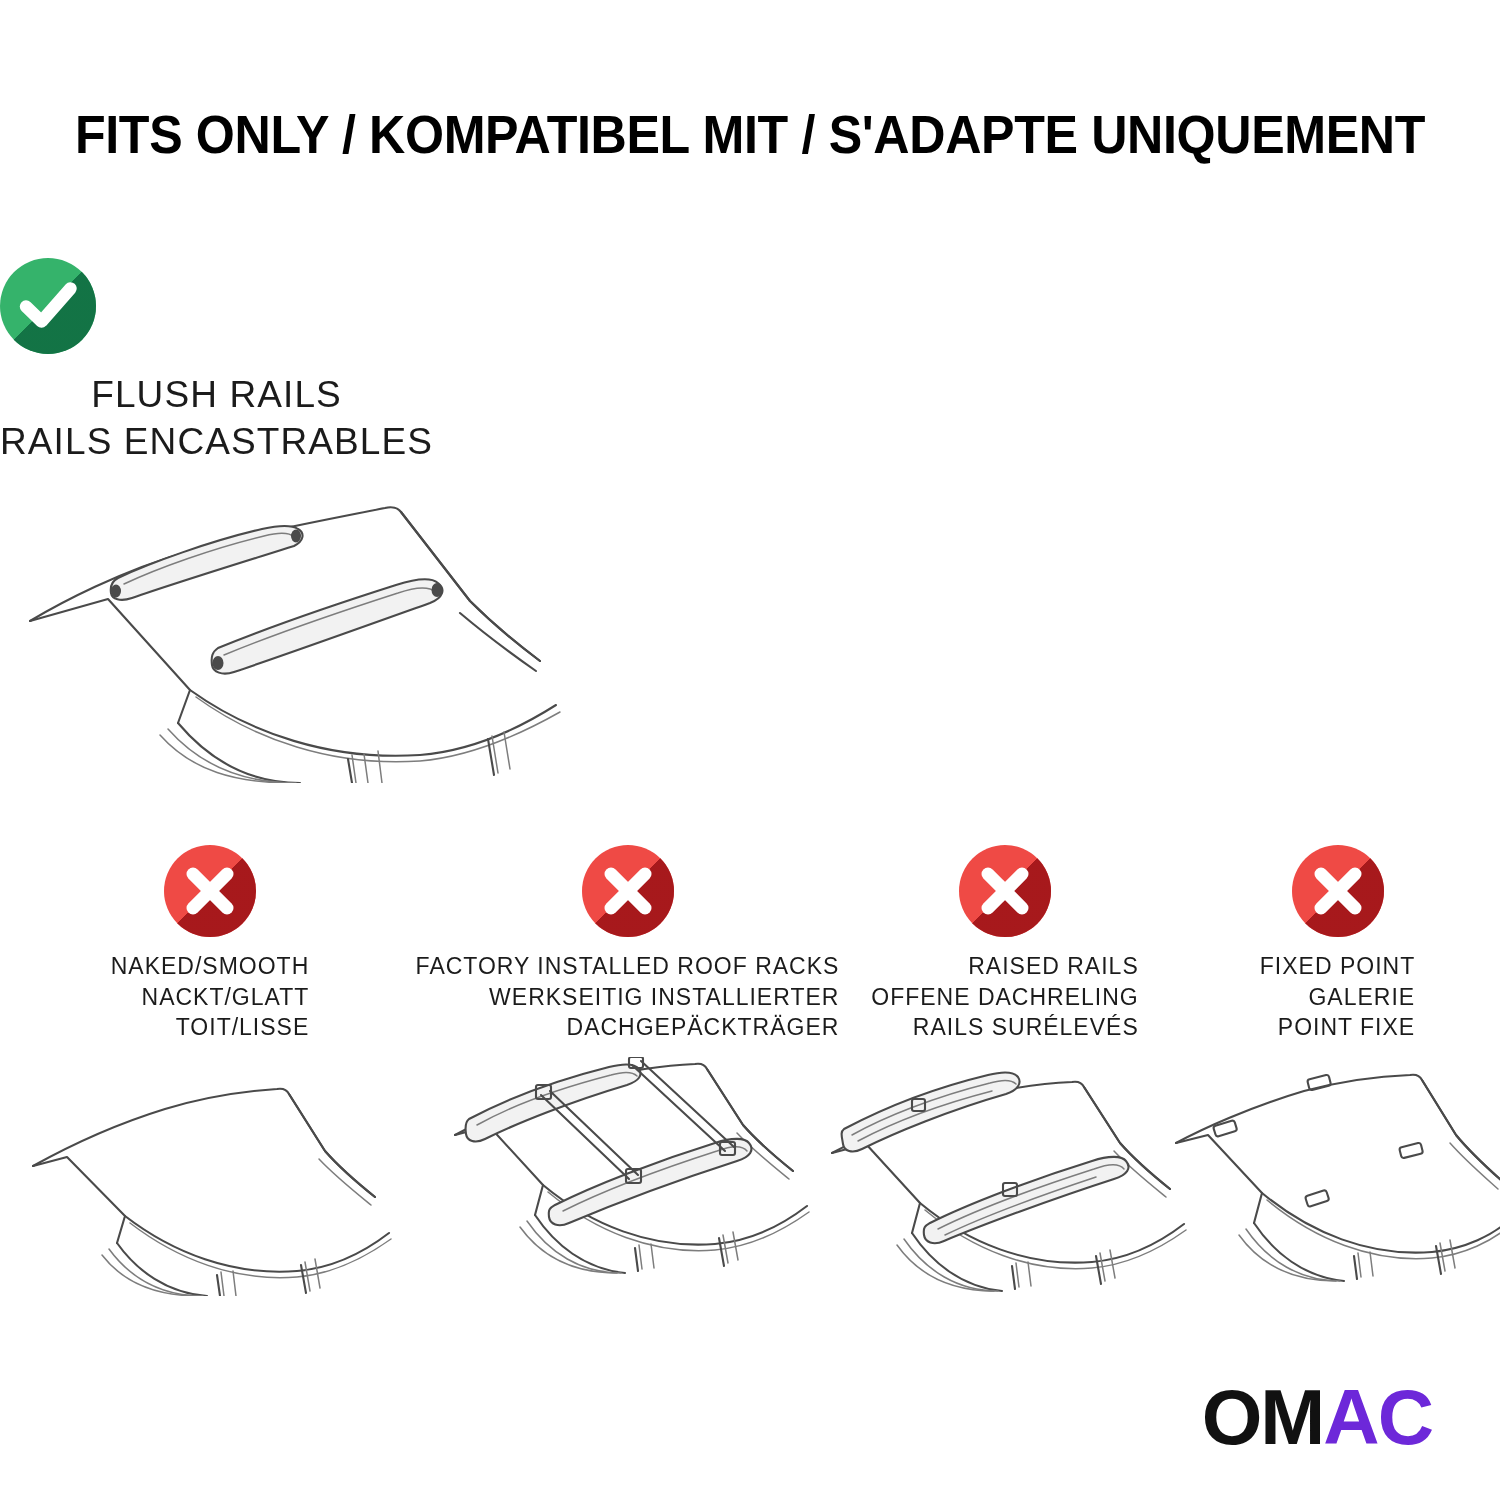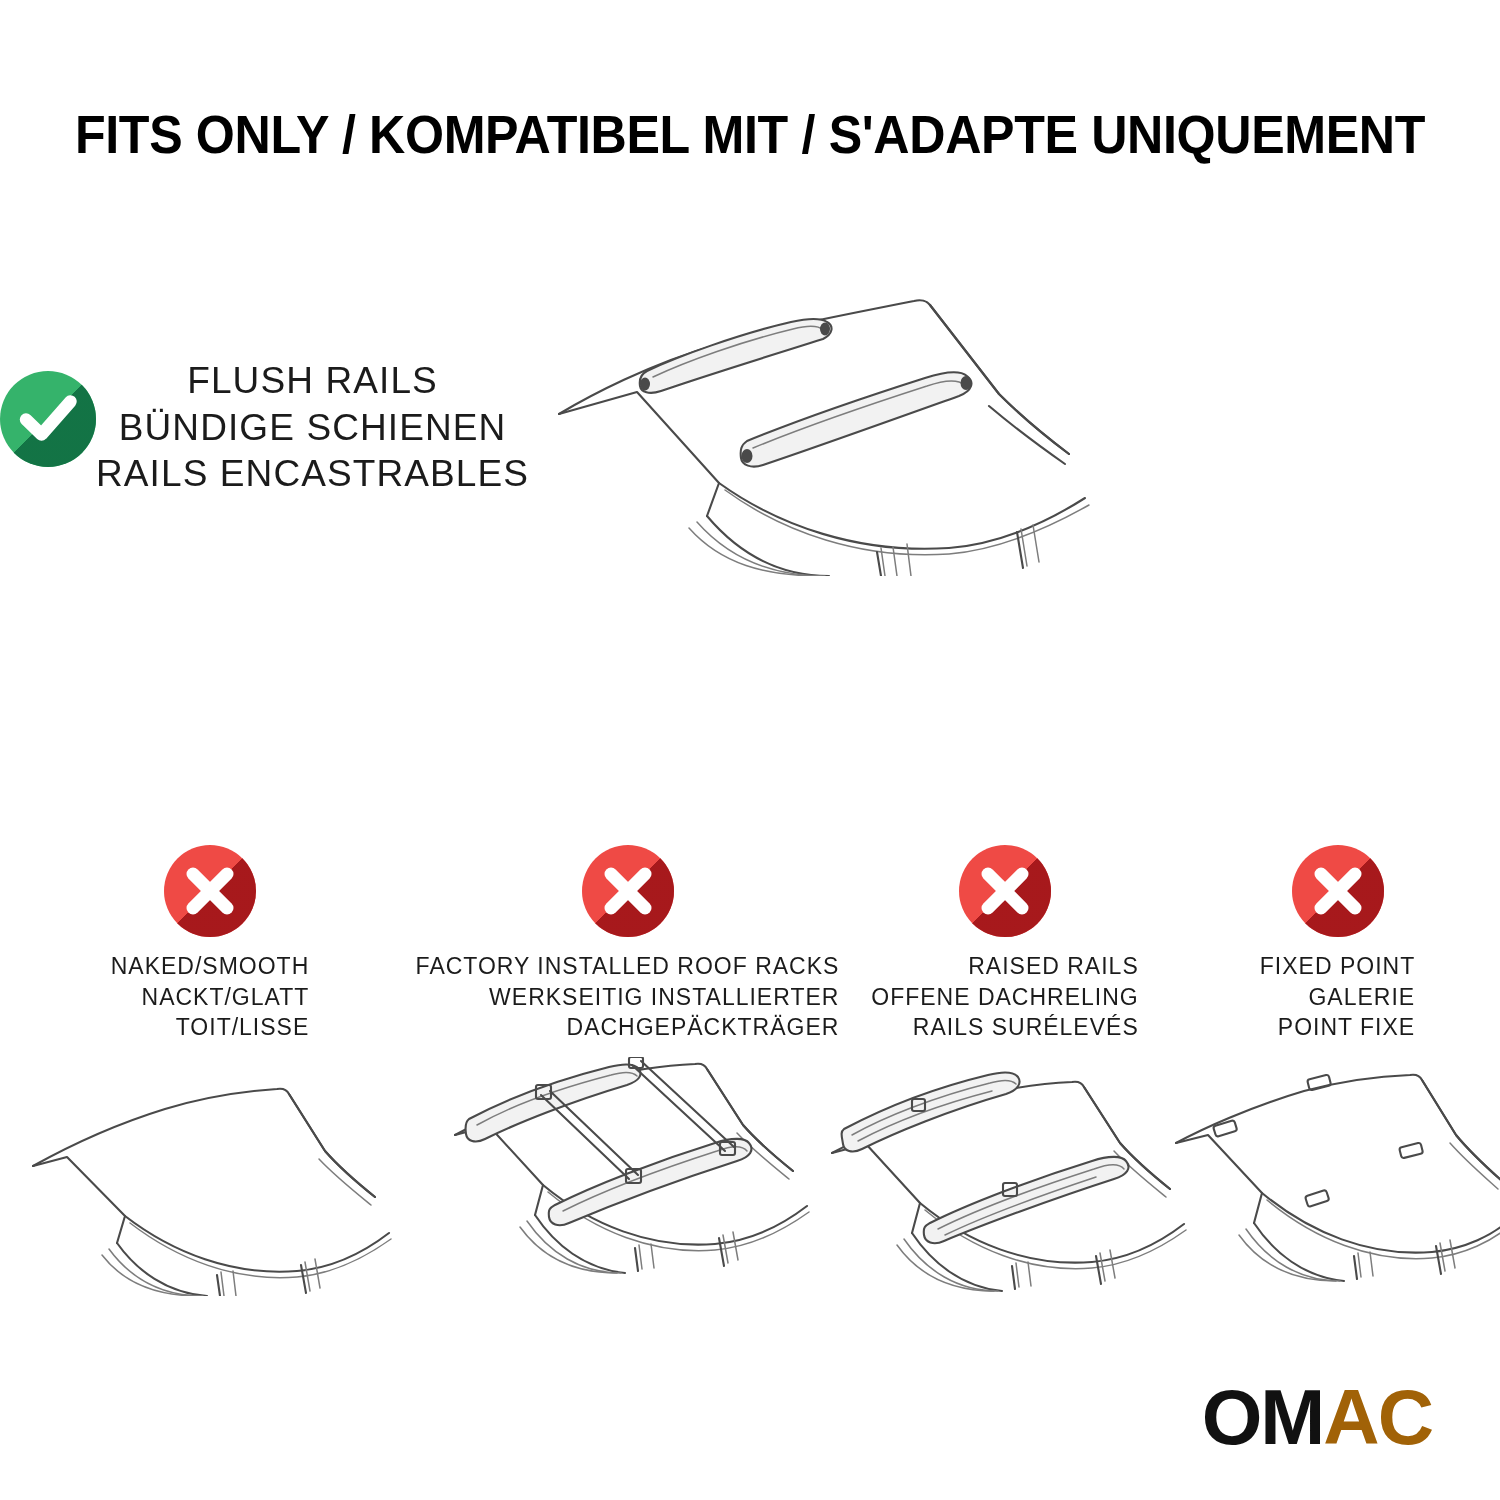--- a/index.html
+++ b/index.html
@@ -31,22 +31,22 @@
     white-space: nowrap;
   }
 
   
   #hero-block {
     position: absolute;
     left: 0;
     right: 0;
     top: 258px;
     display: flex;
-    flex-direction: row;
-    align-items: center;
+    flex-direction: column;
+    align-items: flex-start;
   }
 
   .badge {
     position: relative;
     width: 96px;
     height: 96px;
     border-radius: 50%;
     overflow: hidden;
     flex: 0 0 auto;
   }
@@ -133,21 +133,21 @@
     right: 68px;
     bottom: 44px;
     display: flex;
     align-items: baseline;
     font-weight: bold;
     font-size: 78px;
     letter-spacing: -2px;
     line-height: 1;
   }
   #logo-om { color: #111111; }
-  #logo-ac { color: #a16207; }
+  #logo-ac { color: #6d28d9; }
 
   
   .lineart { fill: none; stroke: #4a4a4a; stroke-width: 2.1;
              stroke-linecap: round; stroke-linejoin: round; }
   .lineart-thin { fill: none; stroke: #7d7d7d; stroke-width: 1.5;
              stroke-linecap: round; stroke-linejoin: round; }
   .roofpanel { fill: #ffffff; }
   .railfill { fill: #f2f2f2; }
 </style>
 </head>
@@ -159,21 +159,20 @@
 
   <div class="badge ok">
     <div class="shadow"></div>
     <svg width="96" height="96" viewBox="0 0 96 96" aria-hidden="true">
       <path d="M26 48.5 L41.5 63.5 L70.5 30.5" fill="none" stroke="#ffffff" stroke-width="12.5" stroke-linecap="round" stroke-linejoin="round"></path>
     </svg>
   </div>
 
   <div id="hero-labels">
     <div>FLUSH RAILS</div>
-    <div>BÜNDIGE SCHIENEN</div>
     <div>RAILS ENCASTRABLES</div>
   </div>
 
   <div id="hero-figure">
     <svg width="580" height="300" viewBox="0 0 580 300" aria-hidden="true">
 
       <path class="lineart roofpanel" d="M30 138 C 60 120 120 88 190 68 C 250 51 320 38 385 25
                C 392 23 398 25 401 29
                L 470 118
                C 492 140 512 157 540 178"></path>

